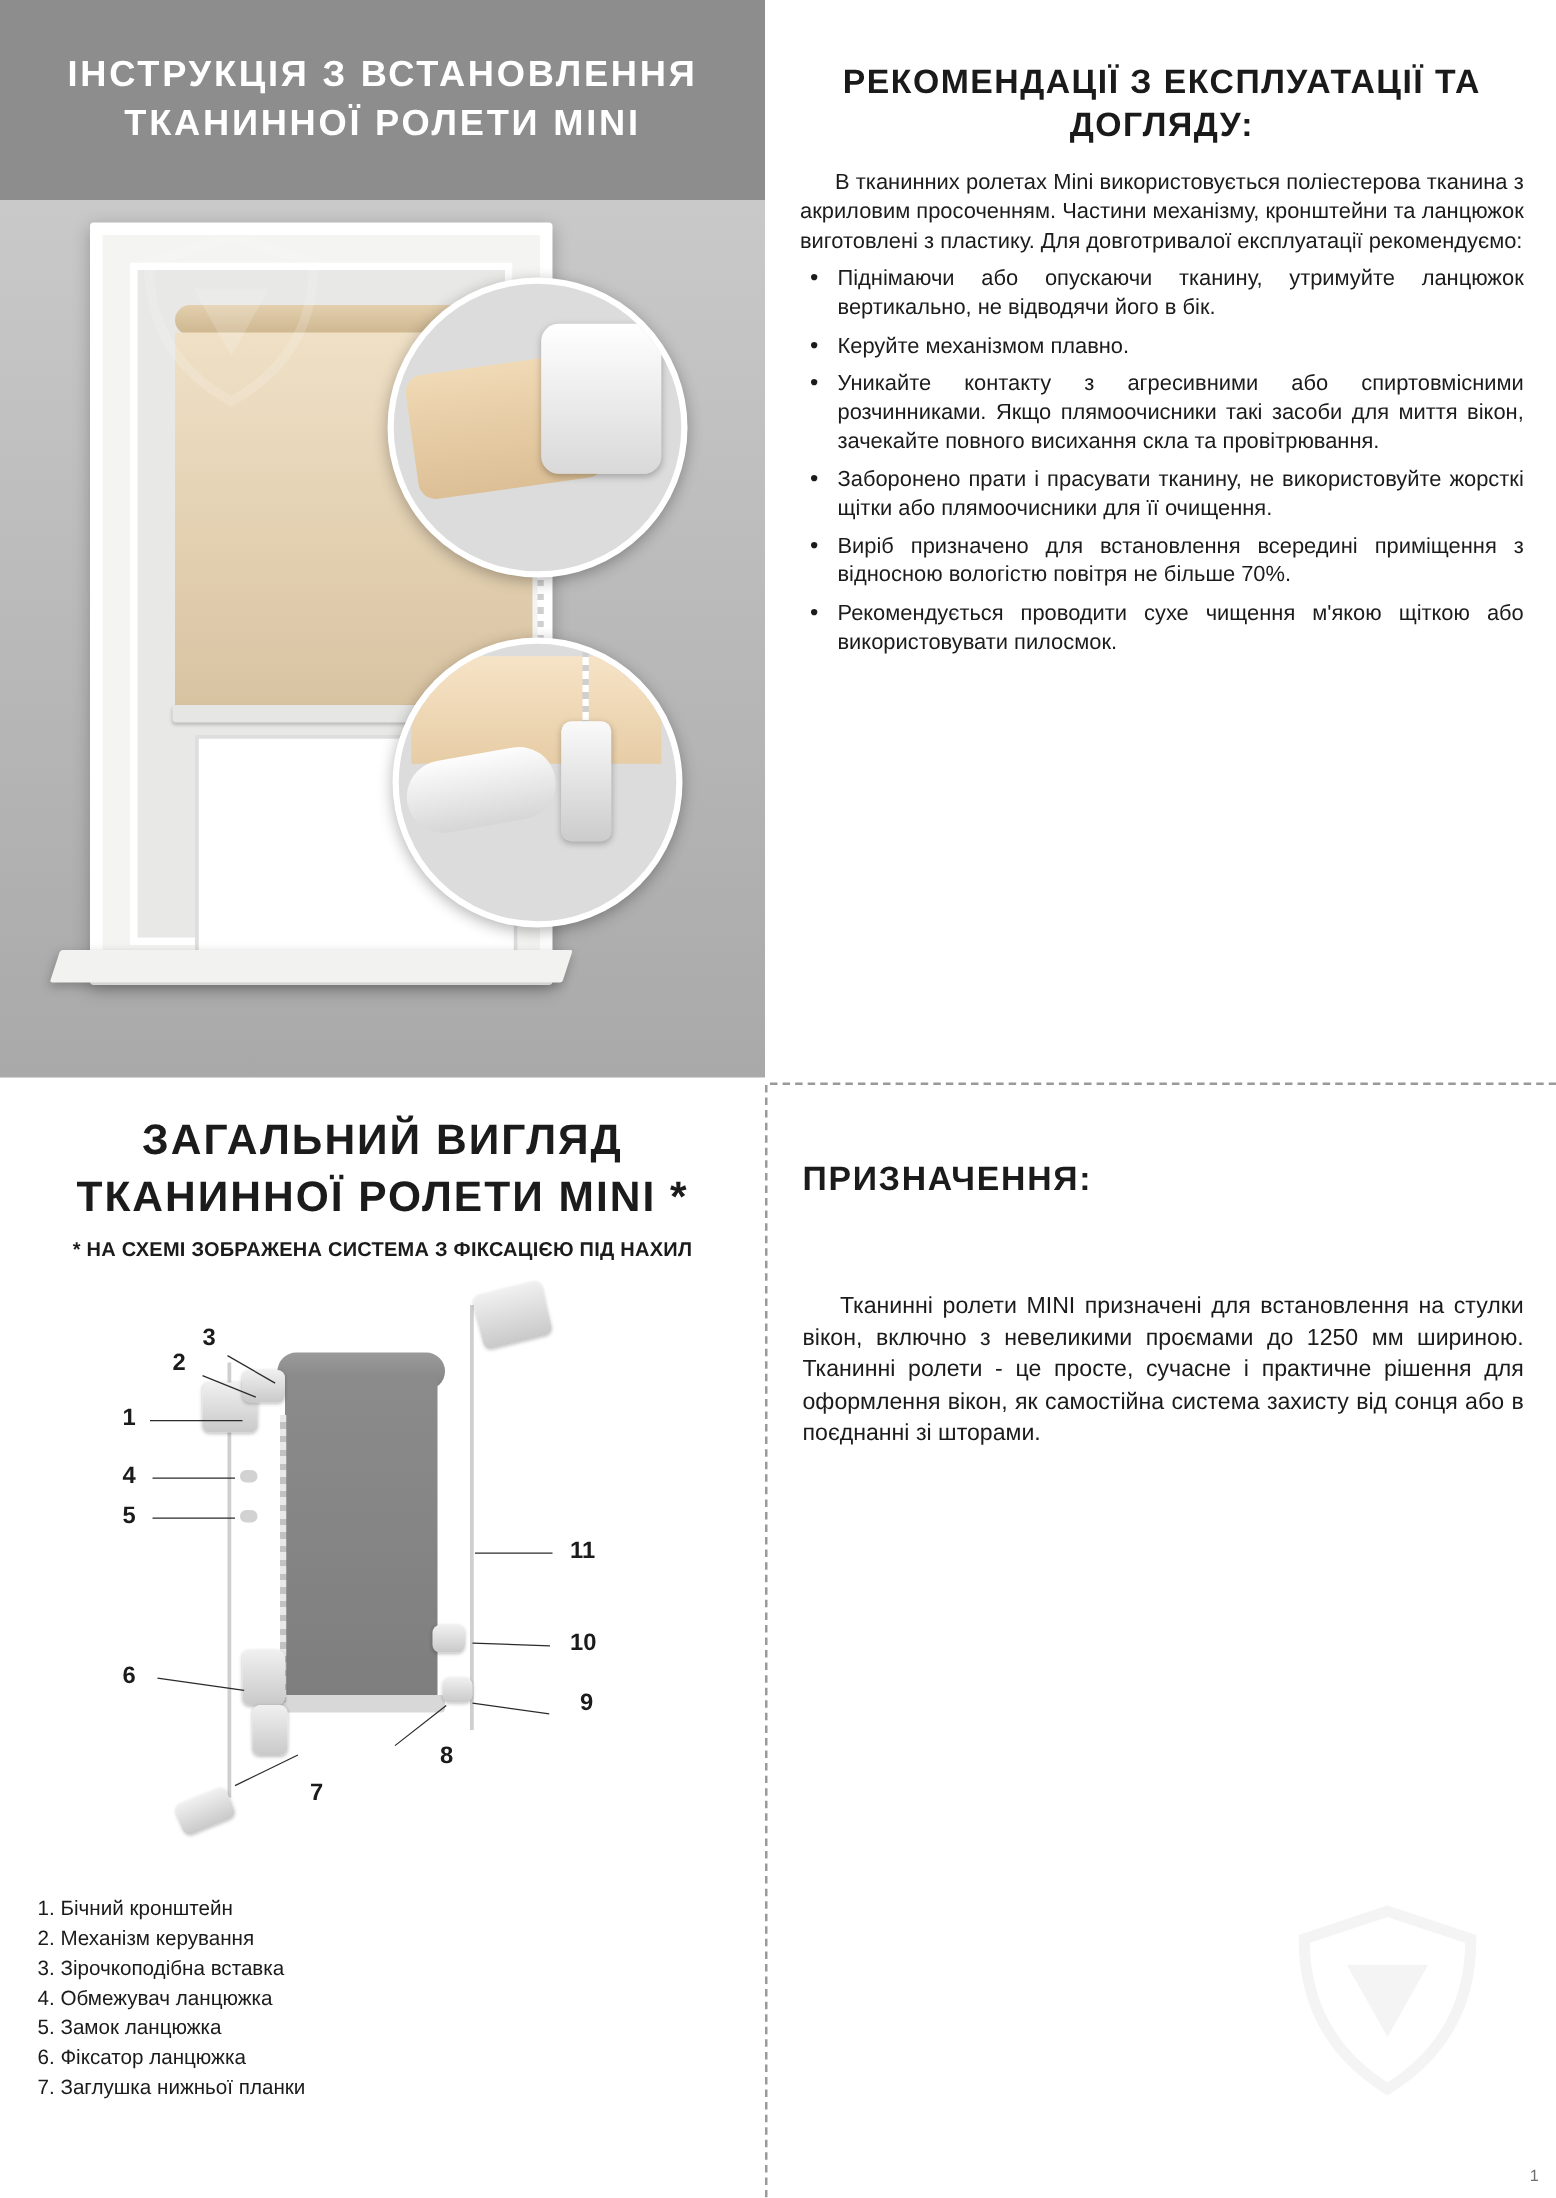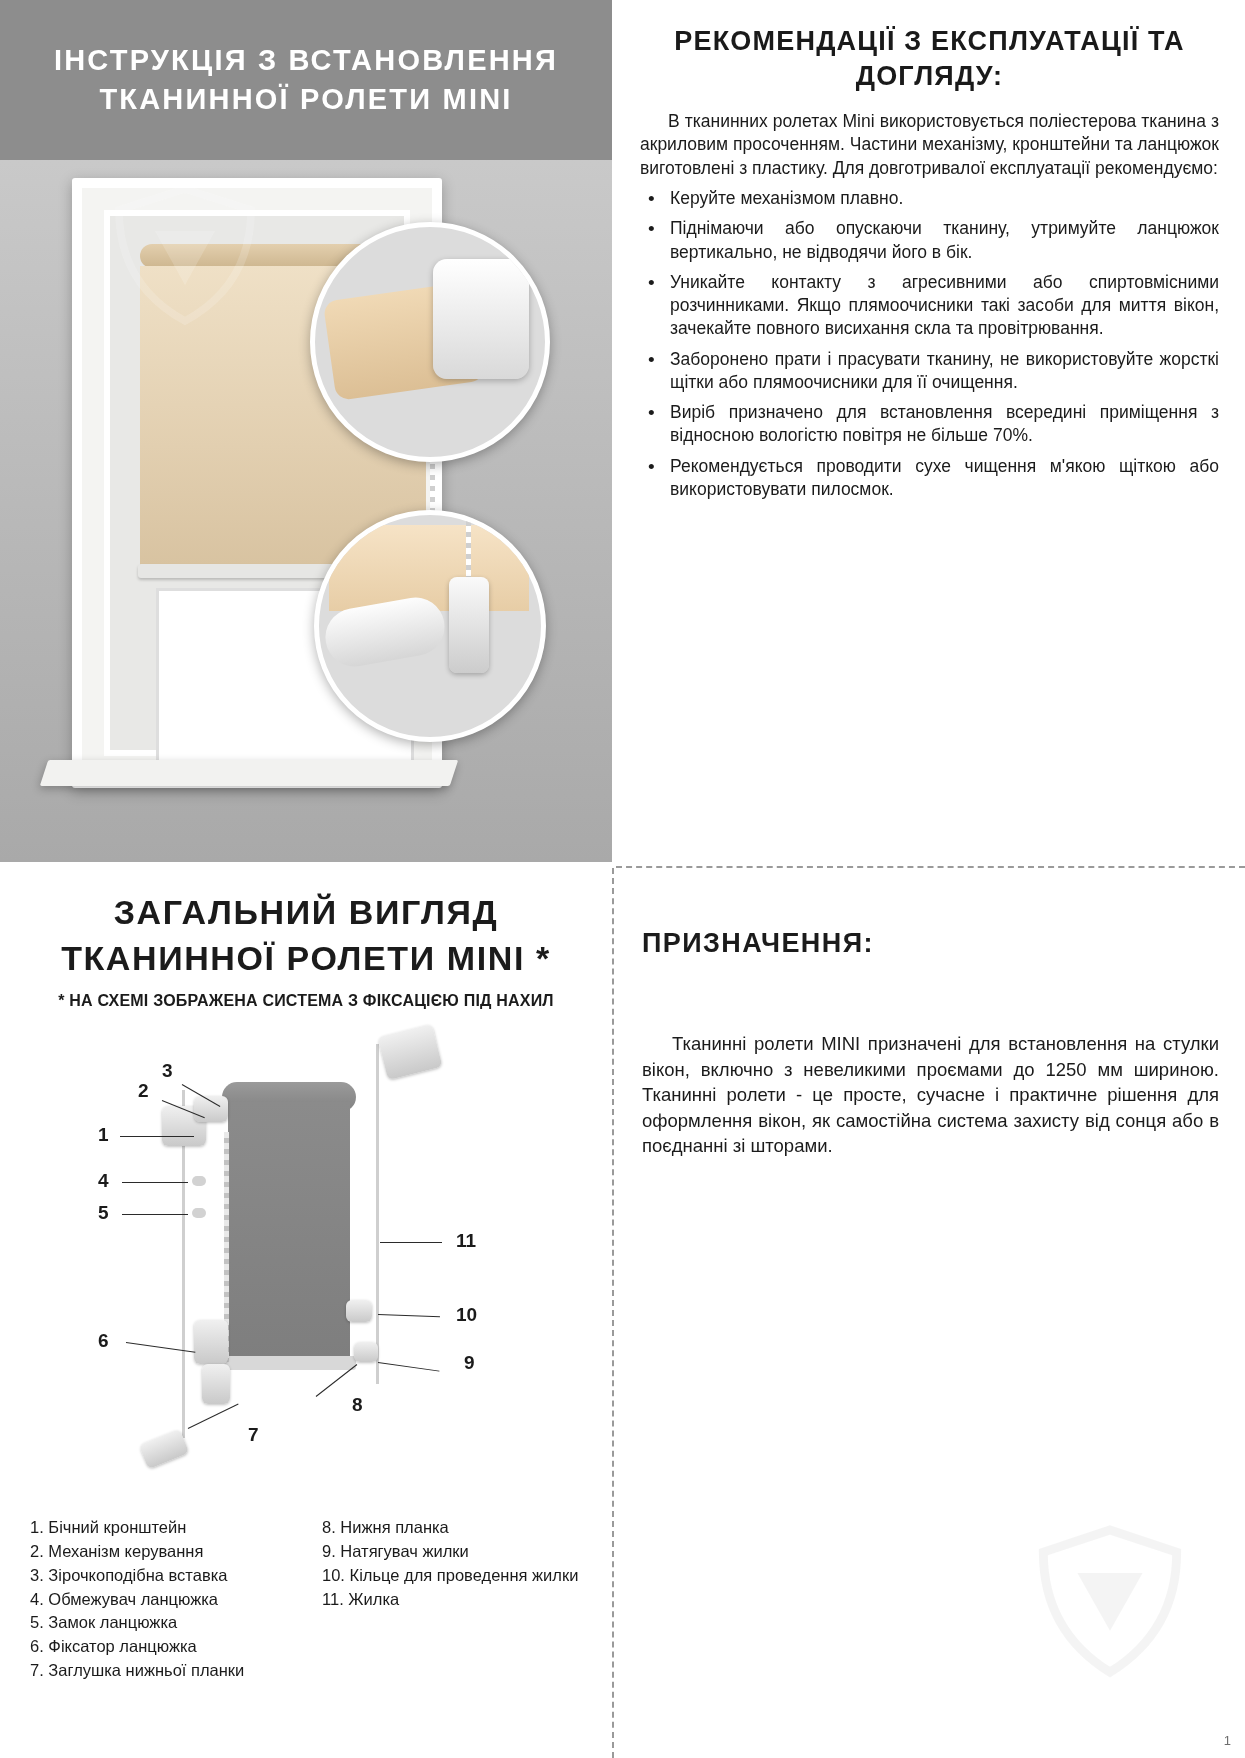--- a/index.html
+++ b/index.html
@@ -106,21 +106,21 @@
   .zc2-chain{
     position:absolute;right:70px;top:0px;width:5px;height:70px;
     background:repeating-linear-gradient(180deg,#ffffff 0 6px,#cfcfcf 6px 11px);
   }
   .wm{
     position:absolute;opacity:.16;
   }
   .wm svg{display:block;}
 
   
-  #q-tr{padding:24px 26px 0 24px;}
+  #q-tr{padding:48px 26px 0 24px;}
   .title-blue{
     margin:0 0 6px 0;text-align:center;color:#1a1a1a;
     font-size:27px;font-weight:bold;letter-spacing:1.2px;line-height:1.3;
     text-transform:uppercase;
   }
   .body-txt{
     font-size:17.5px;line-height:1.33;text-align:justify;
     margin:16px 0 0 0;
   }
   .body-txt.indent{text-indent:28px;}
@@ -243,22 +243,22 @@
           <path d="M30 34 L70 34 L50 70 Z" fill="#ffffff"></path>
         </svg>
       </div>
     </div>
   </div>
 
   <div class="quad" id="q-tr">
     <h2 class="title-blue">РЕКОМЕНДАЦІЇ З ЕКСПЛУАТАЦІЇ ТА ДОГЛЯДУ:</h2>
     <p class="body-txt indent">В тканинних ролетах Mini використовується поліестерова тканина з акриловим просоченням. Частини механізму, кронштейни та ланцюжок виготовлені з пластику. Для довготривалої експлуатації рекомендуємо:</p>
     <ul class="bullets">
+      <li>Піднімаючи або опускаючи тканину, утримуйте ланцюжок вертикально, не відводячи його в бік.</li>
       <li>Керуйте механізмом плавно.</li>
-      <li>Піднімаючи або опускаючи тканину, утримуйте ланцюжок вертикально, не відводячи його в бік.</li>
       <li>Уникайте контакту з агресивними або спиртовмісними розчинниками. Якщо плямоочисники такі засоби для миття вікон, зачекайте повного висихання скла та провітрювання.</li>
       <li>Заборонено прати і прасувати тканину, не використовуйте жорсткі щітки або плямоочисники для її очищення.</li>
       <li>Виріб призначено для встановлення всередині приміщення з відносною вологістю повітря не більше 70%.</li>
       <li>Рекомендується проводити сухе чищення м'якою щіткою або використовувати пилосмок.</li>
     </ul>
   </div>
 
   <div class="sep-h"></div>
   <div class="sep-v"></div>
 
@@ -312,26 +312,20 @@
     <div class="legend">
       <div class="col">
         <div>1. Бічний кронштейн</div>
         <div>2. Механізм керування</div>
         <div>3. Зірочкоподібна вставка</div>
         <div>4. Обмежувач ланцюжка</div>
         <div>5. Замок ланцюжка</div>
         <div>6. Фіксатор ланцюжка</div>
         <div>7. Заглушка нижньої планки</div>
       </div>
-      <div class="col">
-        <div>8. Нижня планка</div>
-        <div>9. Натягувач жилки</div>
-        <div>10. Кільце для проведення жилки</div>
-        <div>11. Жилка</div>
-      </div>
     </div>
   </div>
 
   <div class="quad" id="q-br">
     <h2 class="br-title">ПРИЗНАЧЕННЯ:</h2>
     <p class="br-body">Тканинні ролети MINI призначені для встановлення на стулки вікон, включно з невеликими проємами до 1250 мм шириною. Тканинні ролети - це просте, сучасне і практичне рішення для оформлення вікон, як самостійна система захисту від сонця або в поєднанні зі шторами.</p>
     <div class="wm-br">
       <svg width="150" height="160" viewBox="0 0 100 108">
         <path d="M50 4 L95 19 Q95 72 50 100 Q5 72 5 19 Z" fill="none" stroke="#9a9a9a" stroke-width="6"></path>
         <path d="M28 33 L72 33 L50 72 Z" fill="#9a9a9a"></path>

